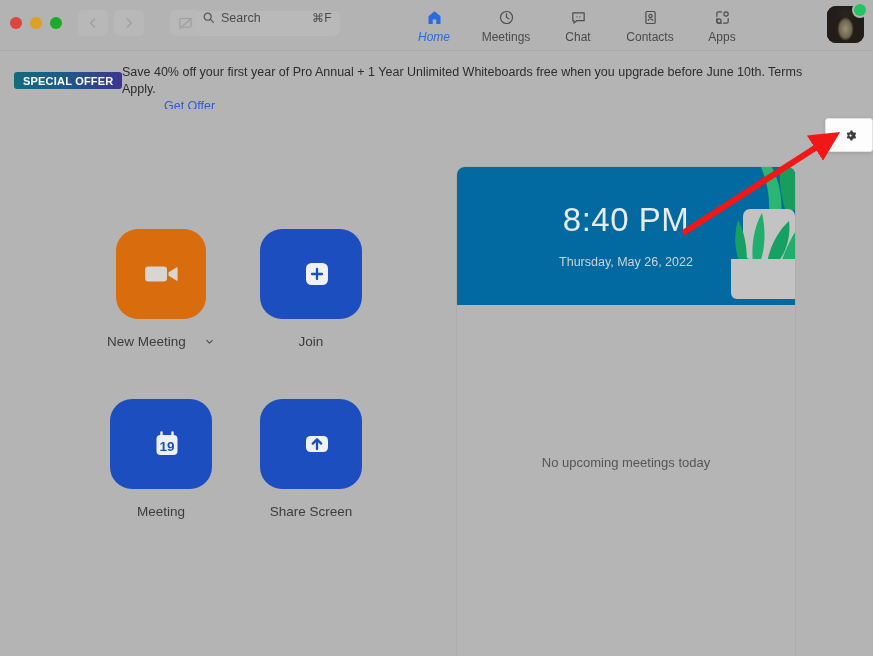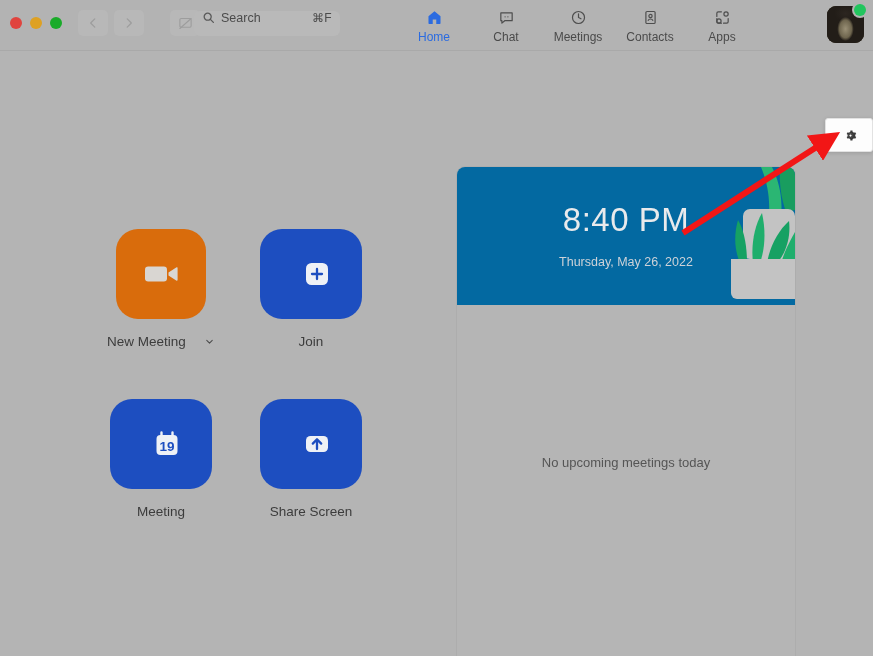--- a/index.html
+++ b/index.html
@@ -108,21 +108,21 @@
     display: flex;
     align-items: center;
     justify-content: center;
     color: #4e4e4e;
   }
   .tab-label {
     font-size: 12px;
     color: #4a4a4a;
   }
   .tab.active .tab-icon { color: #2b6be0; }
-  .tab.active .tab-label { color: #2b6be0; }
+  .tab.active .tab-label { color: #2b6be0; font-style: italic; }
 
   .avatar-wrap {
     position: absolute;
     right: 9px; top: 6px;
     width: 37px; height: 37px;
   }
   .avatar {
     width: 37px; height: 37px;
     border-radius: 9px;
     overflow: hidden;
@@ -371,37 +371,37 @@
         <span class="tab-icon">
           <svg width="17" height="17" viewBox="0 0 24 24" fill="currentColor">
             <path d="M12 3.2 3.5 10.4V20a1 1 0 0 0 1 1h5v-6.2h5V21h5a1 1 0 0 0 1-1v-9.6L12 3.2z"></path>
           </svg>
         </span>
         <span class="tab-label">Home</span>
       </div>
 
       <div class="tab">
         <span class="tab-icon">
+          <svg width="17" height="17" viewBox="0 0 24 24" fill="none" stroke="currentColor" stroke-width="1.7" stroke-linecap="round">
+            <circle cx="12" cy="12" r="8.5"></circle>
+            <polyline points="12 7 12 12 15.5 13.8"></polyline>
+          </svg>
+        </span>
+        <span class="tab-label">Meetings</span>
+      </div>
+
+      <div class="tab">
+        <span class="tab-icon">
           <svg width="17" height="17" viewBox="0 0 24 24" fill="none" stroke="currentColor" stroke-width="1.7" stroke-linejoin="round">
             <path d="M4 5.5h16v11H9.5L5.5 20v-3.5H4z"></path>
             <circle cx="10" cy="11" r="0.9" fill="currentColor" stroke="none"></circle>
             <circle cx="14" cy="11" r="0.9" fill="currentColor" stroke="none"></circle>
           </svg>
         </span>
         <span class="tab-label">Chat</span>
-      </div>
-
-      <div class="tab">
-        <span class="tab-icon">
-          <svg width="17" height="17" viewBox="0 0 24 24" fill="none" stroke="currentColor" stroke-width="1.7" stroke-linecap="round">
-            <circle cx="12" cy="12" r="8.5"></circle>
-            <polyline points="12 7 12 12 15.5 13.8"></polyline>
-          </svg>
-        </span>
-        <span class="tab-label">Meetings</span>
       </div>
 
       <div class="tab">
         <span class="tab-icon">
           <svg width="17" height="17" viewBox="0 0 24 24" fill="none" stroke="currentColor" stroke-width="1.7" stroke-linejoin="round">
             <rect x="5.5" y="3.5" width="13" height="17" rx="1.6"></rect>
             <circle cx="12" cy="10" r="2.3"></circle>
             <path d="M8.4 16.6c.8-1.7 2.1-2.5 3.6-2.5s2.8.8 3.6 2.5"></path>
           </svg>
         </span>
@@ -425,20 +425,28 @@
 
     <div class="avatar-wrap">
       <div class="avatar">
         <div class="avatar-art"></div>
       </div>
       <span class="status-dot"></span>
     </div>
 
   </div>
 
+  <div class="banner">
+    <span class="badge">SPECIAL OFFER</span>
+    <div class="banner-text">
+      <span>Save 40% off your first year of Pro Annual + 1 Year Unlimited Whiteboards free when you upgrade before June 10th. Terms Apply.</span>
+      <a class="banner-link" href="#">Get Offer</a>
+    </div>
+    <div class="banner-close">×</div>
+  </div>
 
   <div class="main">
 
     <div class="actions">
 
       <div class="action">
         <div class="action-tile tile-orange">
           <svg width="48" height="48" viewBox="0 0 48 48">
             <rect x="8" y="16.5" width="22" height="15" rx="3.2" fill="#d9d6d2"></rect>
             <path d="M31.5 22.6 39.2 17.4a0.9 0.9 0 0 1 1.4 0.75v11.7a0.9 0.9 0 0 1-1.4 0.75l-7.7-5.2z" fill="#d9d6d2"></path>

